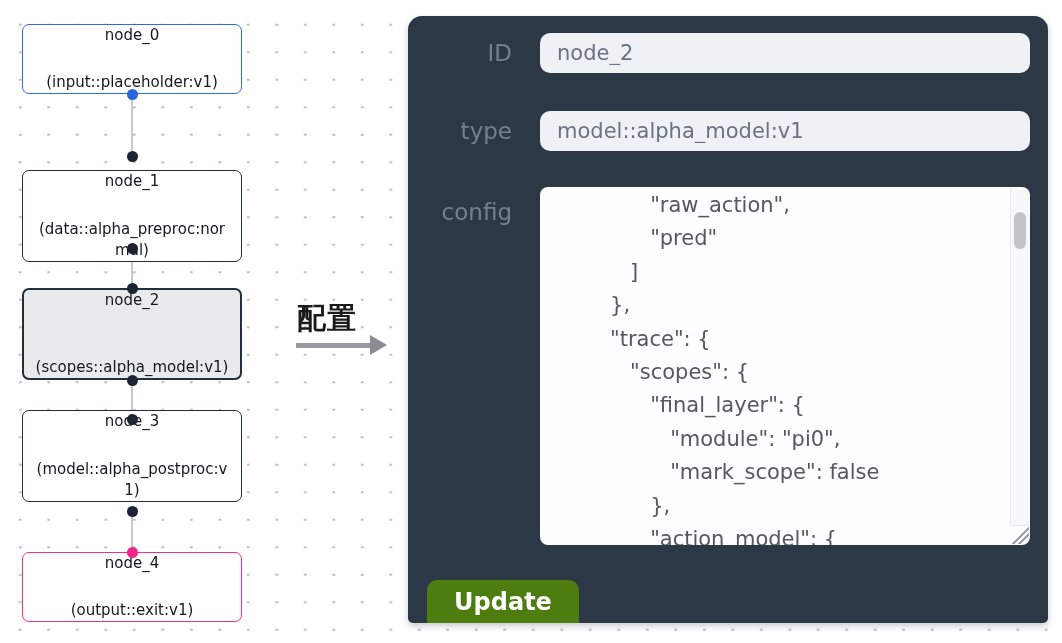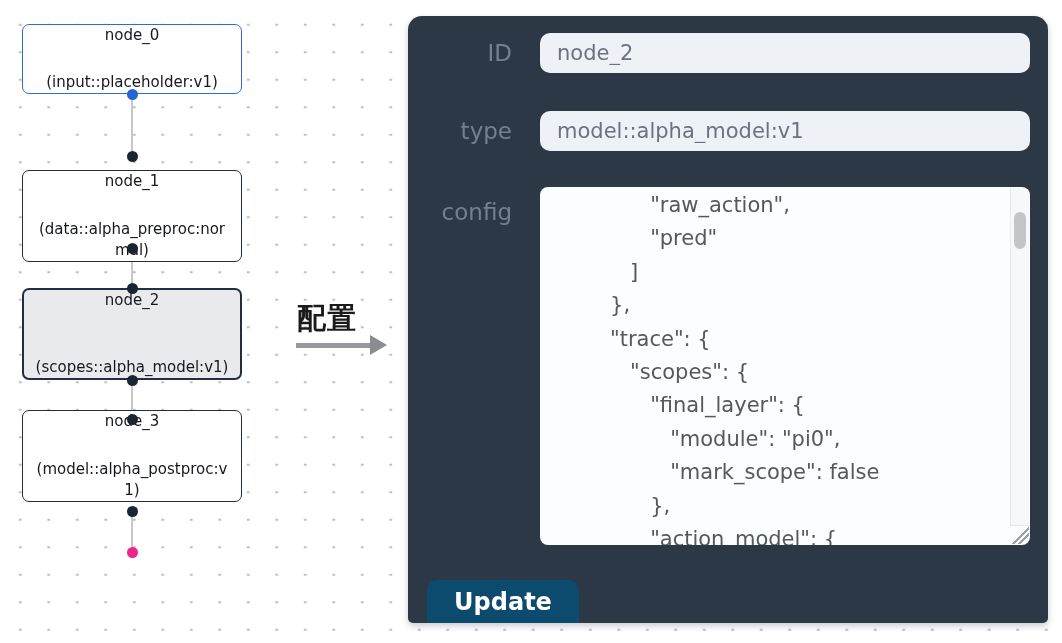--- a/index.html
+++ b/index.html
@@ -62,21 +62,21 @@
   .scroll-track { position:absolute; top:1px; right:1px; bottom:1px; width:19px;
      background:#f7f8fa; border-left:1px solid #e7e8ea; border-radius:0 8px 8px 0; }
   .scroll-thumb { position:absolute; top:24px; right:3.5px; width:12px; height:37px;
      border-radius:6px; background:#c3c5c9; }
   .resize-corner { position:absolute; right:1px; bottom:1px; width:19px; height:19px;
      border-top:1px solid #e7e8ea; background:#fcfdfe; border-radius:0 0 8px 0;
      background-image:linear-gradient(135deg, transparent 52%, #9aa0a6 52%, #9aa0a6 60%,
        transparent 60%, transparent 70%, #9aa0a6 70%, #9aa0a6 78%, transparent 78%); }
 
   .update-button { position:absolute; left:19px; top:564px; width:152px; height:43px;
-     background:#0c4a6e; color:#ffffff; border:none; border-radius:10px 10px 0 0;
+     background:#4d7c0f; color:#ffffff; border:none; border-radius:10px 10px 0 0;
      font-family:inherit; font-size:24px; font-weight:bold; cursor:pointer; }
 </style>
 </head>
 <body>
 
 <div class="stage">
   <div class="dot-grid"></div>
 
   <div class="edge" style="top:94px;height:62px;"></div>
   <div class="edge" style="top:248px;height:40px;"></div>
@@ -91,20 +91,24 @@
     <div>node_1</div>
     <div>(data::alpha_preproc:normal)</div>
   </div>
   <div class="flow-node node-selected">
     <div>node_2</div>
     <div>(scopes::alpha_model:v1)</div>
   </div>
   <div class="flow-node node-default3">
     <div>node_3</div>
     <div>(model::alpha_postproc:v1)</div>
+  </div>
+  <div class="flow-node node-output">
+    <div>node_4</div>
+    <div>(output::exit:v1)</div>
   </div>
 
   <div class="port port-blue" style="top:88.5px;"></div>
   <div class="port" style="top:150.5px;"></div>
   <div class="port" style="top:242.5px;"></div>
   <div class="port" style="top:282.5px;"></div>
   <div class="port" style="top:374.5px;"></div>
   <div class="port" style="top:413.5px;"></div>
   <div class="port" style="top:505.5px;"></div>
   <div class="port port-pink" style="top:546.5px;"></div>

